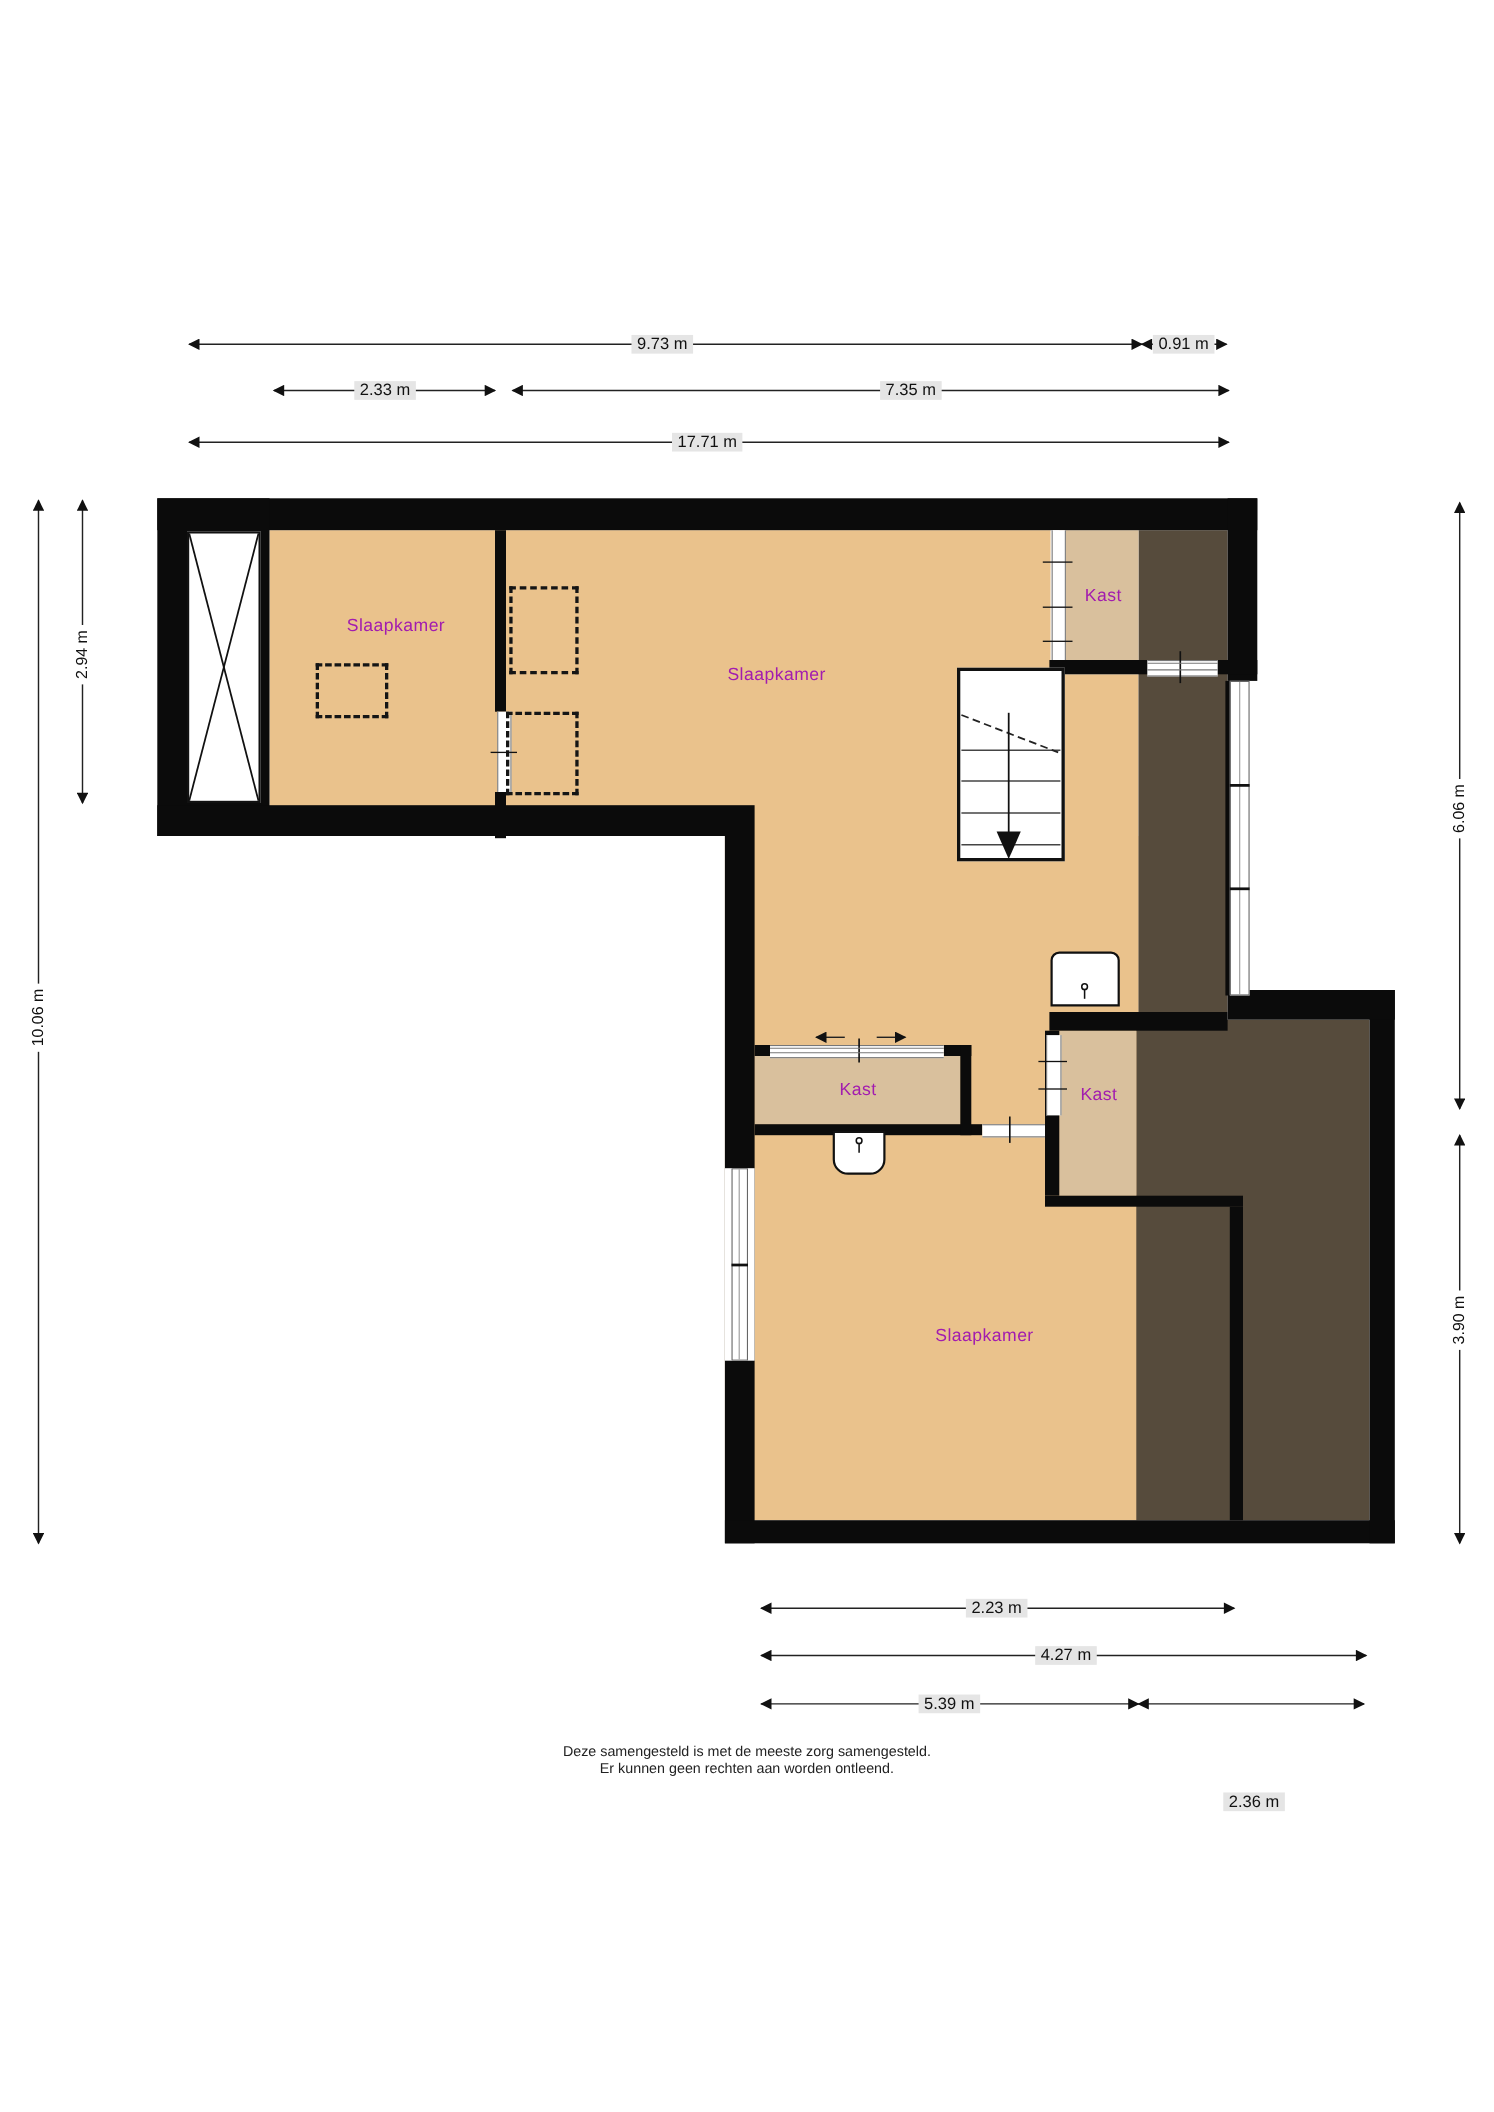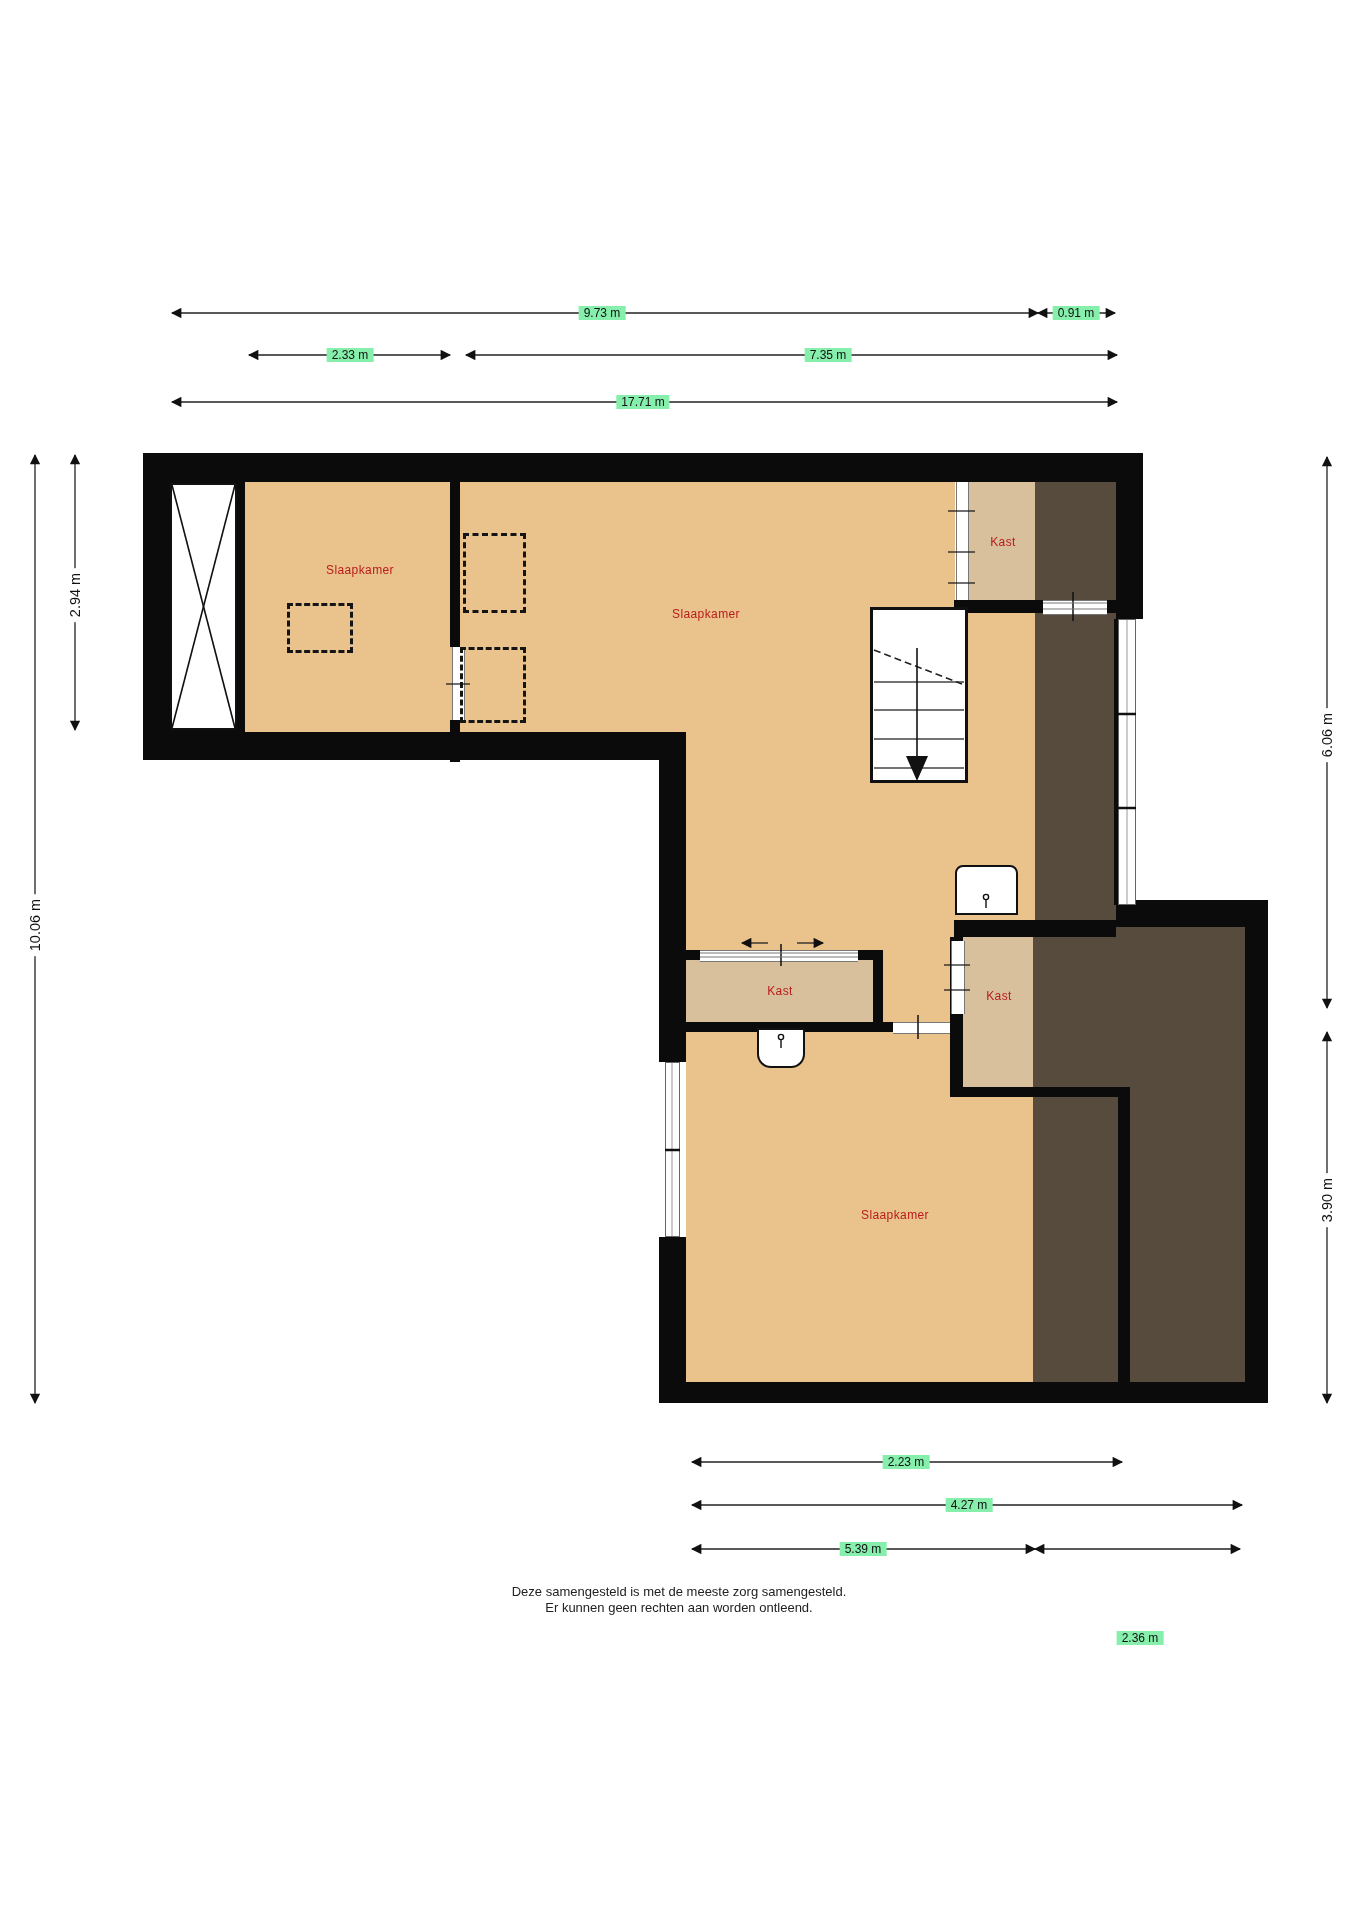--- a/index.html
+++ b/index.html
@@ -12,22 +12,22 @@
   .wl{background:#0b0b0b;}
   .wh{background:#ffffff;}
   .dash{border:3px dashed #151515;background:transparent;}
   .door{background:#fff;border-left:1px solid #777;border-right:1px solid #777;}
   .doorh{background:#fff;border-top:1px solid #777;border-bottom:1px solid #777;}
   .win{background:#fff;border:1px solid #666;box-sizing:border-box;}
   .xbox{background:#fff;border:2px solid #111;box-sizing:border-box;}
   .stairs{background:#fff;border:3px solid #111;box-sizing:border-box;}
   .fix1{background:#fff;border:2px solid #111;border-radius:8px 8px 0 0;box-sizing:border-box;}
   .fix2{background:#fff;border:2px solid #111;border-radius:0 0 14px 14px;box-sizing:border-box;}
-  .rlabel{position:absolute;transform:translate(-50%,-50%);font-size:12px;color:#b91c1c;letter-spacing:.4px;white-space:nowrap;}
-  .dim{position:absolute;transform:translate(-50%,-50%);font-size:12px;color:#111;background:#86efac;padding:0 5px;white-space:nowrap;}
+  .rlabel{position:absolute;transform:translate(-50%,-50%);font-size:16px;color:#a21caf;letter-spacing:.4px;white-space:nowrap;}
+  .dim{position:absolute;transform:translate(-50%,-50%);font-size:15px;color:#111;background:#e5e5e5;padding:0 5px;white-space:nowrap;}
   .dimv{position:absolute;transform:translate(-50%,-50%) rotate(-90deg);font-size:14.5px;color:#111;background:#fff;padding:0 5px;white-space:nowrap;}
   .footer{position:absolute;left:679px;top:1584px;transform:translateX(-50%);text-align:center;font-size:13px;line-height:16px;color:#222;white-space:nowrap;}
   svg.overlay{position:absolute;left:0;top:0;pointer-events:none;}
 </style>
 </head>
 <body>
 
 <div id="plan">
 
   <div class="abs fl" style="left:245px;top:482px;width:710px;height:278px"></div>

